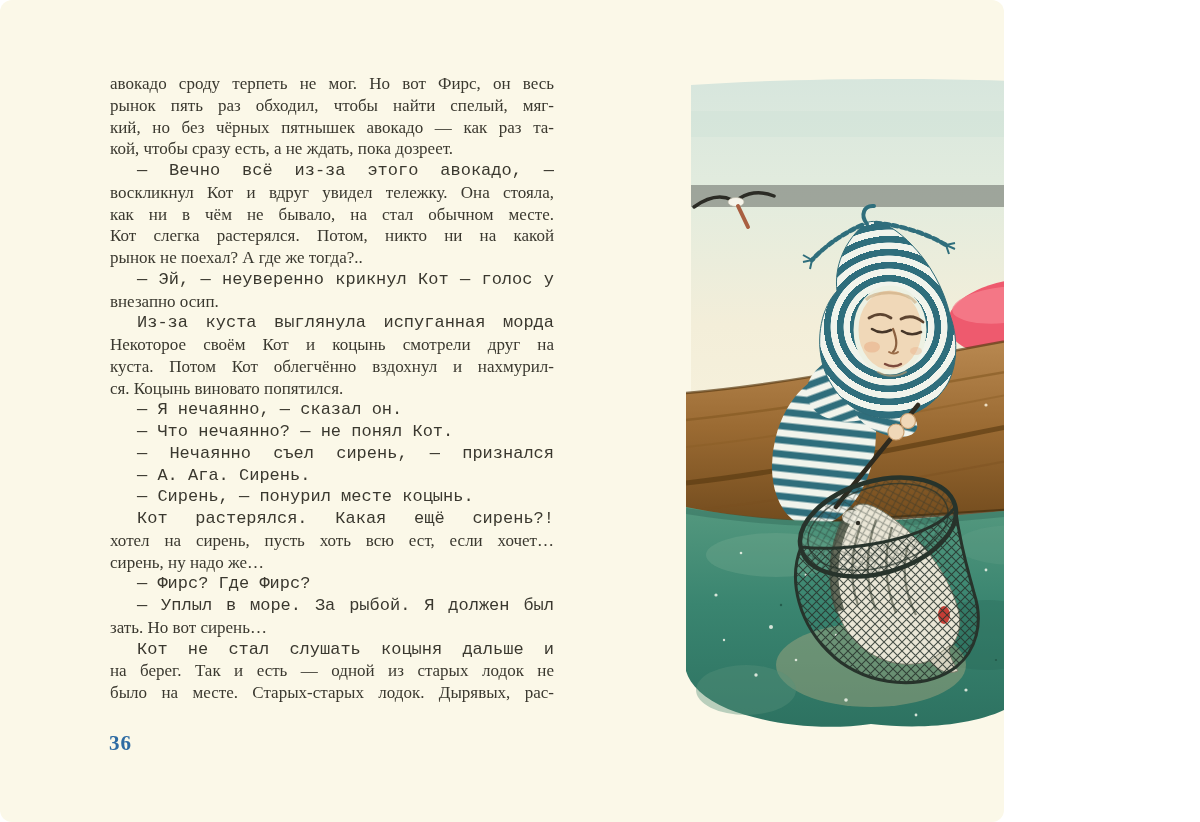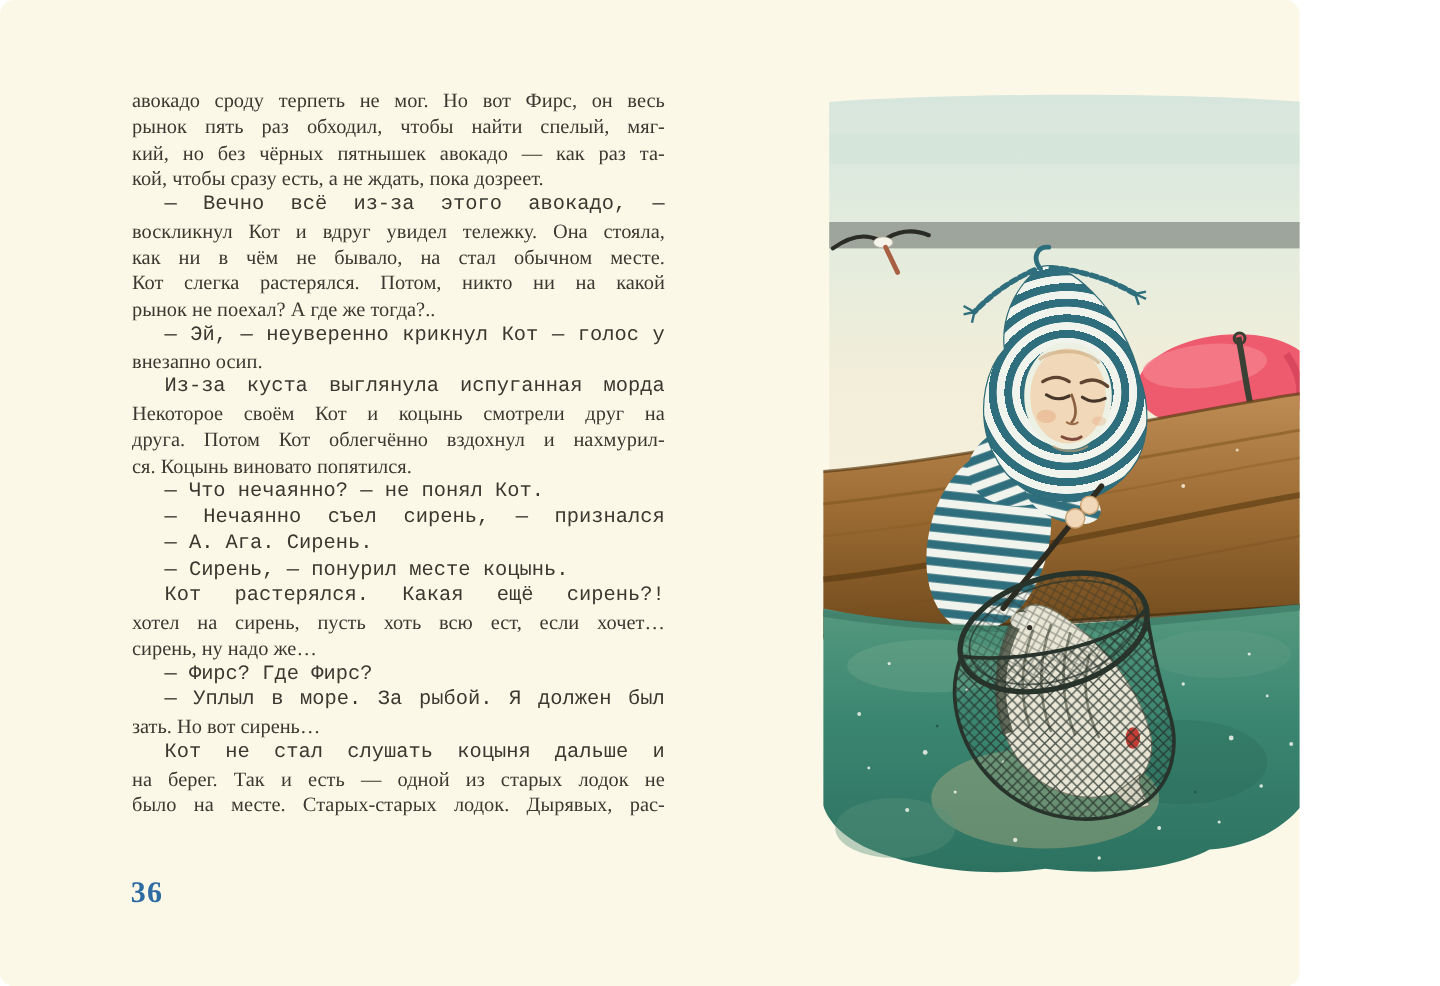--- a/index.html
+++ b/index.html
@@ -1,35 +1,35 @@
 <!DOCTYPE html>
 <html style="--page_bg: #fbf8e8; --text: #3a382f; --page_number: #2d6ba3; --sky1: #d7e6dd; --sky2: #e3ecde; --sky3: #f3eed9; --sky4: #f8f2dd; --wood1: #bd8d55; --wood2: #9a6a32; --wood3: #6f491c; --buoy: #ee5a6e; --buoy_hi: #f6828f; --buoy_strap: #3a4034; --suit_teal: #2f6e7c; --suit_white: #f1f4ec; --face: #f0d8b8; --water1: #55997f; --water2: #3a8570; --water3: #2d7261; --net: #27332b; --fish_body: #eae6d6; --fish_back: #4c5444; --fish_spot: #c3342c; --bird_dark: #2b2b25; --bird_tail: #a95f41;"><head>
 <meta charset="utf-8">
 <style>
   html,body{margin:0;padding:0;background:#ffffff;}
   .spread{
-    position:relative;width:1083px;height:822px;overflow:hidden;
+    position:relative;width:1004px;height:822px;overflow:hidden;
     background:var(--page_bg,#fbf8e8);border-radius:12px;
     font-family:"Liberation Serif", serif;
   }
   
   .text-column{
     position:absolute;left:110px;top:73px;width:444px;
     color:var(--text,#3a382f);
     font-size:17px;line-height:21.75px;
   }
   .line{
     text-align:justify;text-align-last:justify;
     height:21.75px;overflow:hidden;
   }
   .line.last{text-align-last:left;}
   .line.ind{text-indent:27px;font-family:Liberation Mono, monospace;}
   .page-number{
     position:absolute;left:109px;top:731px;
-    font-size:25px;font-weight:bold;letter-spacing:1px;
+    font-size:21px;font-weight:bold;letter-spacing:1px;
     color:var(--page_number,#2d6ba3);
   }
   
   .illustration{position:absolute;left:686px;top:75px;width:406px;height:655px;margin:0;}
   .illustration svg{display:block;}
   
   .st-sky1{stop-color:var(--sky1,#d7e6dd);} .st-sky2{stop-color:var(--sky2,#e3ecde);}
   .st-sky3{stop-color:var(--sky3,#f3eed9);} .st-sky4{stop-color:var(--sky4,#f8f2dd);}
   .st-wood1{stop-color:var(--wood1,#bd8d55);} .st-wood2{stop-color:var(--wood2,#9a6a32);}
   .st-wood3{stop-color:var(--wood3,#6f491c);}
@@ -58,22 +58,23 @@
       <div class="line last">кой, чтобы сразу есть, а не ждать, пока дозреет.</div>
       <div class="line ind">— Вечно всё из-за этого авокадо, — возмущённо</div>
       <div class="line">воскликнул Кот и вдруг увидел тележку. Она стояла,</div>
       <div class="line">как ни в чём не бывало, на стал обычном месте.</div>
       <div class="line">Кот слегка растерялся. Потом, никто ни на какой</div>
       <div class="line last">рынок не поехал? А где же тогда?..</div>
       <div class="line ind">— Эй, — неуверенно крикнул Кот — голос у него</div>
       <div class="line last">внезапно осип.</div>
       <div class="line ind">Из-за куста выглянула испуганная морда коцыня.</div>
       <div class="line">Некоторое своём Кот и коцынь смотрели друг на</div>
-      <div class="line">друга. Потом Кот облегчённо вздохнул и нахмурил-</div>
+      <div class="line">куста. Потом Кот облегчённо вздохнул и нахмурил-</div>
       <div class="line last">ся. Коцынь виновато попятился.</div>
+      <div class="line ind last">— Я нечаянно, — сказал он.</div>
       <div class="line ind last">— Что нечаянно? — не понял Кот.</div>
       <div class="line ind last">— Нечаянно съел сирень, — признался коцынь.</div>
       <div class="line ind last">— А. Ага. Сирень.</div>
       <div class="line ind last">— Сирень, — понурил месте коцынь.</div>
       <div class="line ind">Кот растерялся. Какая ещё сирень?! Плевать он</div>
       <div class="line">хотел на сирень, пусть хоть всю ест, если хочет…</div>
       <div class="line last">сирень, ну надо же…</div>
       <div class="line ind last">— Фирс? Где Фирс?</div>
       <div class="line ind">— Уплыл в море. За рыбой. Я должен был ска-</div>
       <div class="line last">зать. Но вот сирень…</div>

